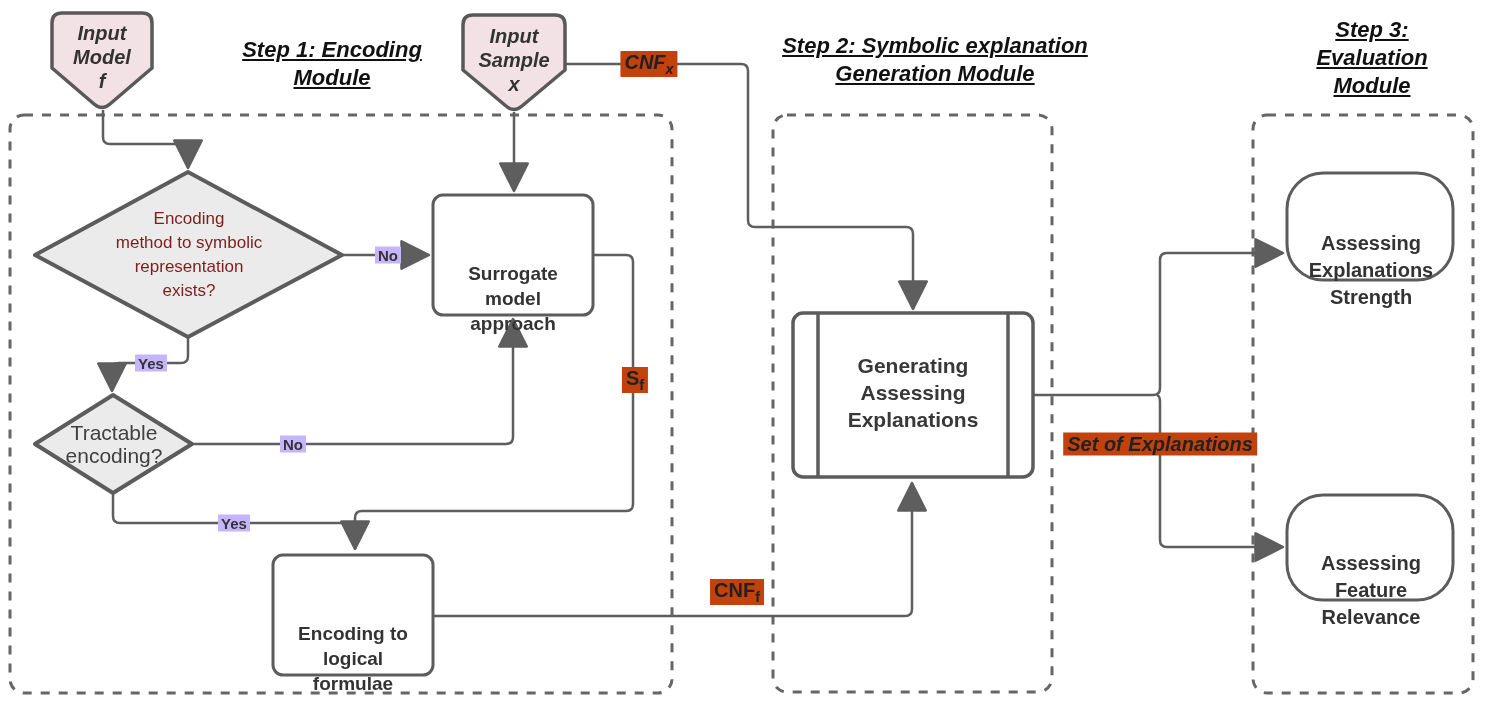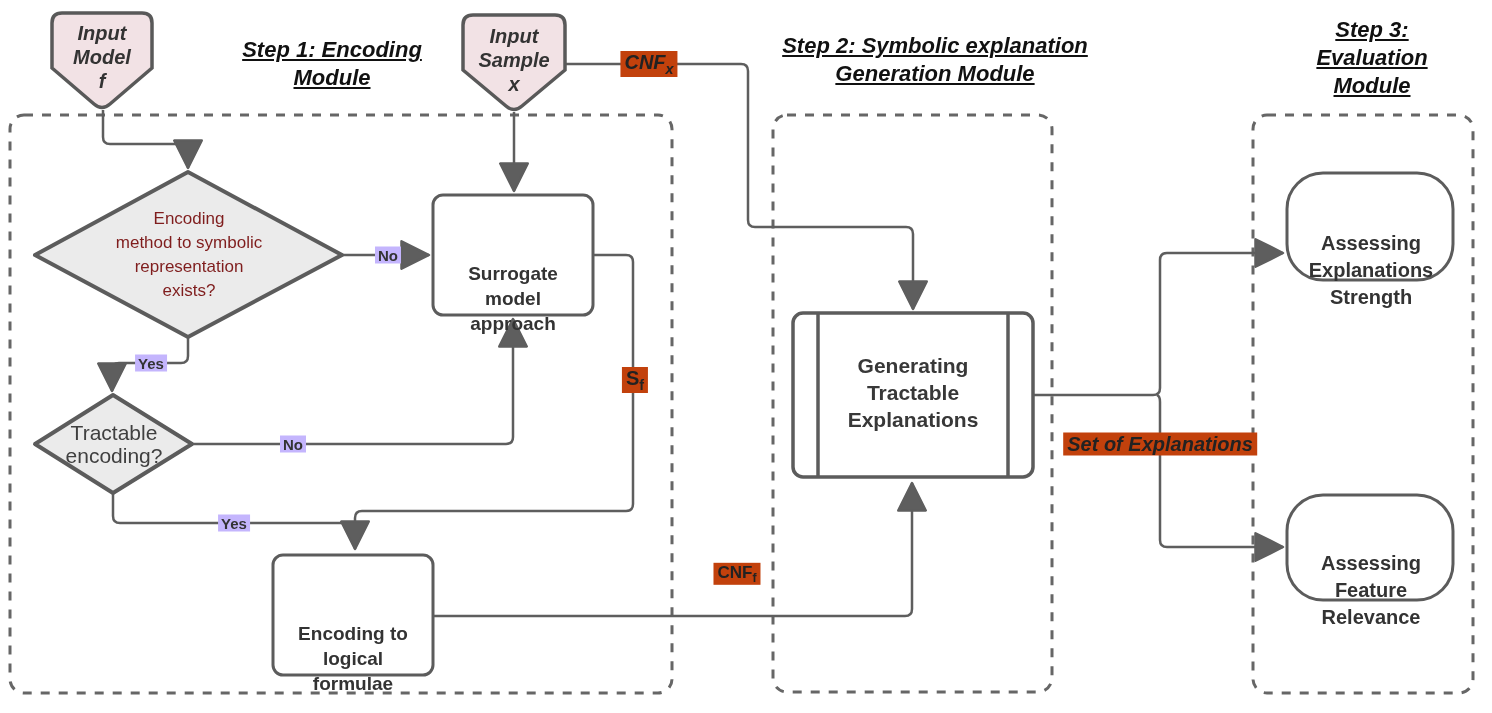--- a/index.html
+++ b/index.html
@@ -100,35 +100,35 @@
 exists?</div>
   <div class="lbl diamond-text-sm" style="left:114px;top:444px;">Tractable
 encoding?</div>
   <div class="lbl box-text" style="left:353px;top:615px;">Encoding to
 logical
 formulae</div>
   <div class="lbl box-text" style="left:513px;top:255px;">Surrogate
 model
 approach</div>
   <div class="lbl box-text-lg" style="left:913px;top:392px;">Generating
-Tractable
+Assessing
 Explanations</div>
   <div class="lbl box-text" style="left:1371px;top:227px;font-size:20px;line-height:27px;">Assessing
 Explanations
 Strength</div>
   <div class="lbl box-text" style="left:1371px;top:547px;font-size:20px;line-height:27px;">Assessing
 Feature
 Relevance</div>
 
   <div class="lbl edge-label" style="left:388px;top:255px;">No</div>
   <div class="lbl edge-label" style="left:151px;top:363px;">Yes</div>
   <div class="lbl edge-label" style="left:293px;top:444px;">No</div>
   <div class="lbl edge-label" style="left:234px;top:523px;">Yes</div>
 
   <div class="lbl edge-label-big italic" style="left:649px;top:64px;"><span>CNF</span><sub>x</sub></div>
 
   <div class="lbl edge-label-big" style="left:635px;top:380px;"><span>S</span><sub>f</sub></div>
 
-  <div class="lbl edge-label-big" style="left:737px;top:574px;font-size:17px;"><span>CNF</span><sub>f</sub></div>
+  <div class="lbl edge-label-big" style="left:737px;top:592px;font-size:20px;"><span>CNF</span><sub>f</sub></div>
 
   <div class="lbl edge-label-big italic" style="left:1160px;top:444px;text-align:right;">Set of Explanations</div>
 
 </div>
 
 </body></html>

